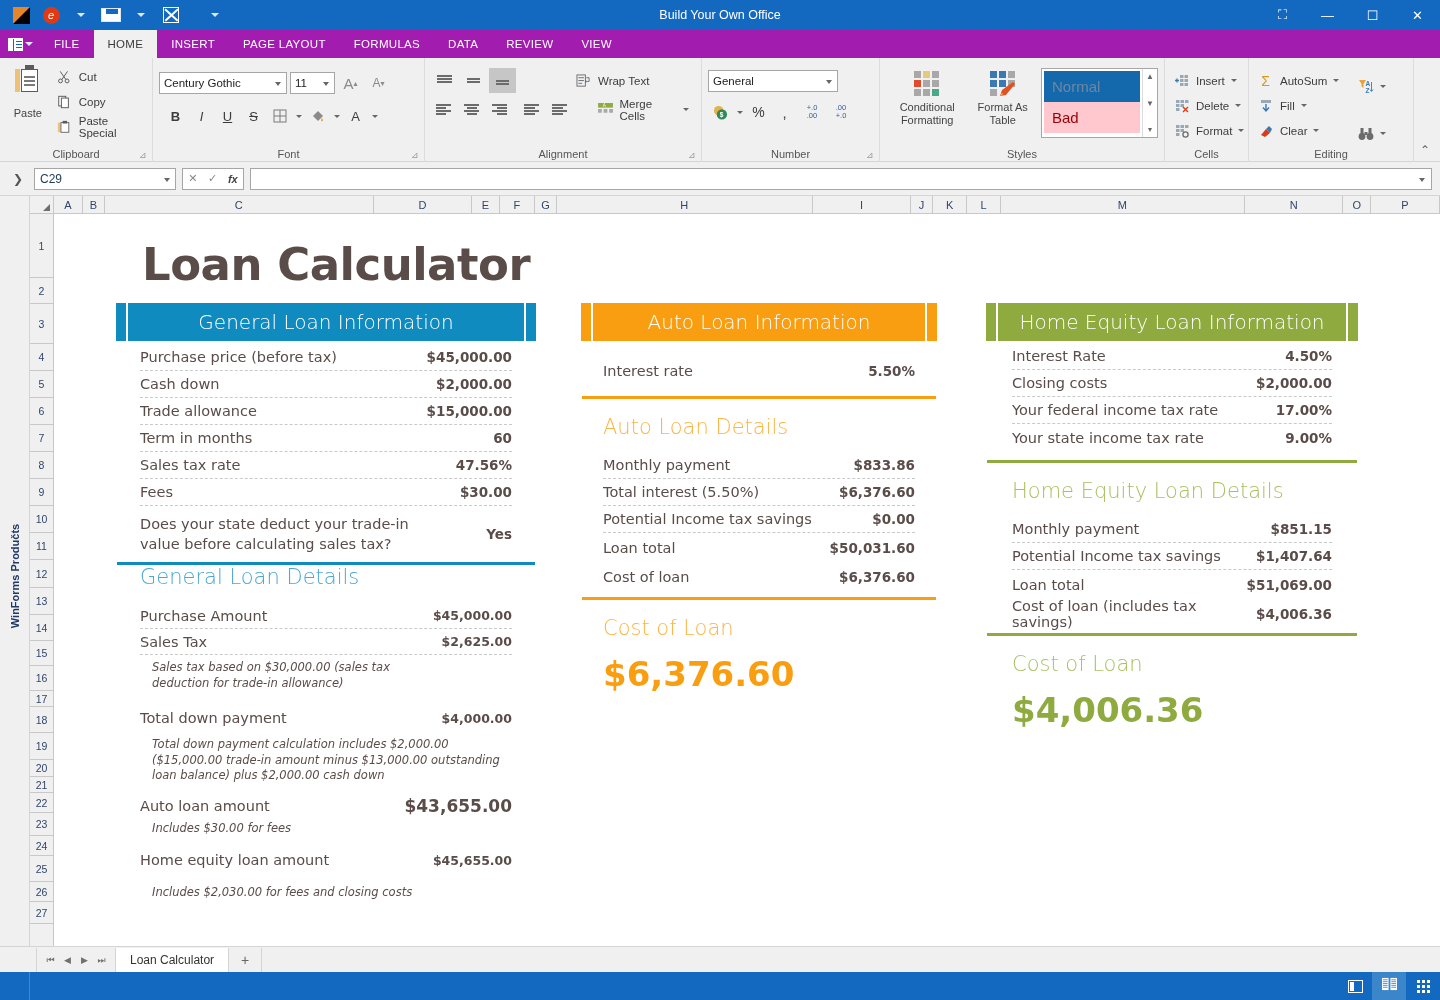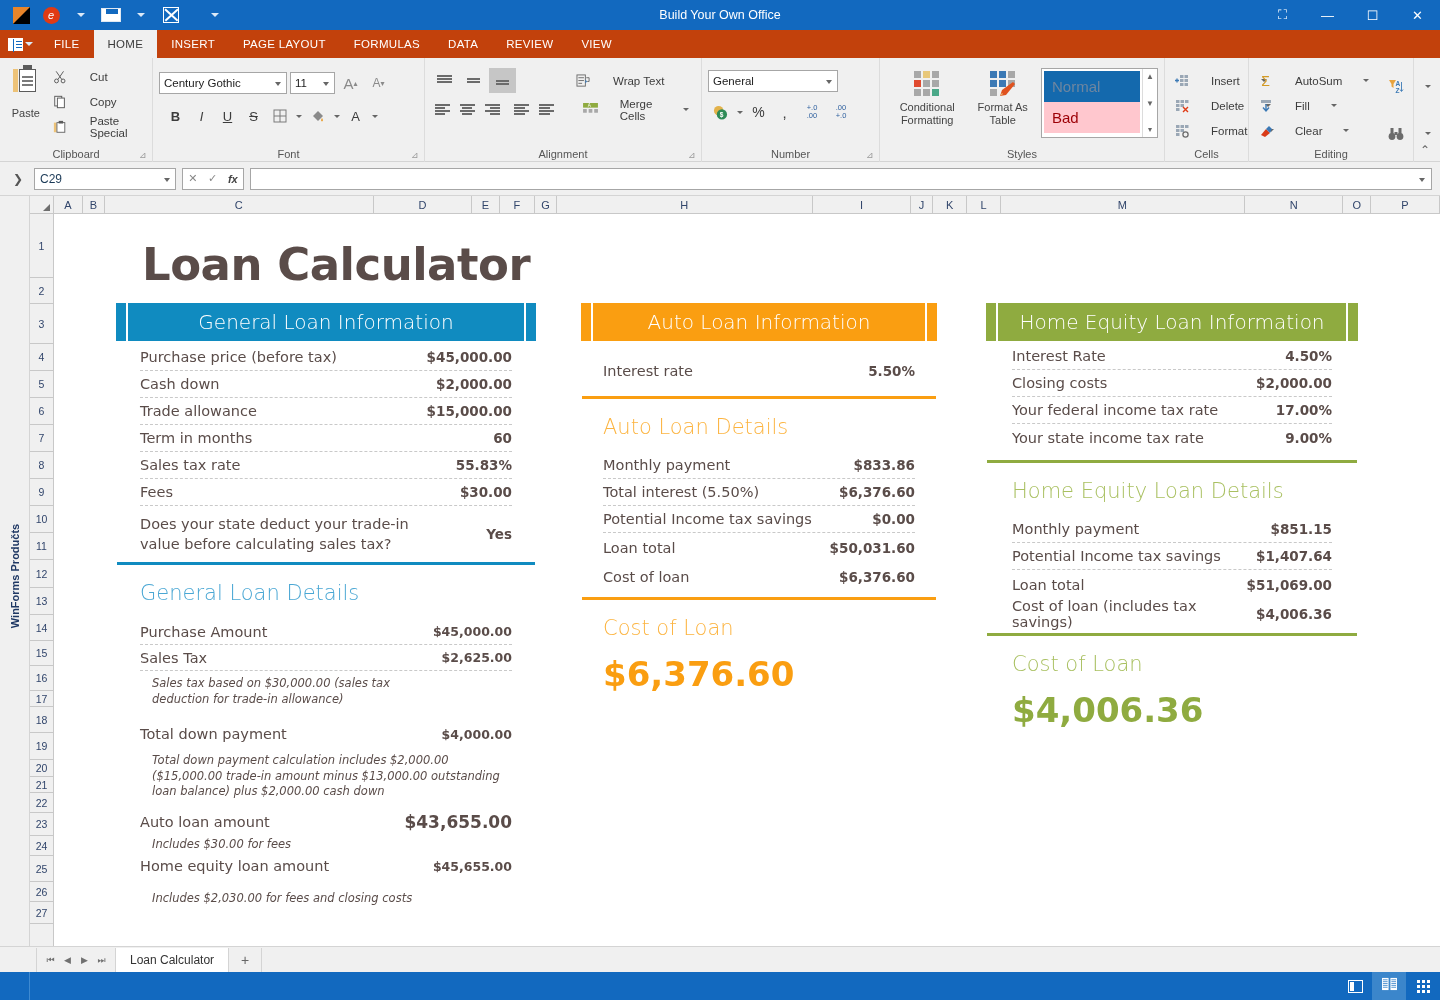--- a/index.html
+++ b/index.html
@@ -32,21 +32,21 @@
   .title-text {
     position: absolute; left: 0; top: 0; width: 1440px; height: 30px; line-height: 30px;
     text-align: center; font-size: 12.5px; color: #fff; pointer-events: none;
   }
   .wbtns { position: absolute; right: 0; top: 0; height: 30px; display: flex; }
   .wbtn { width: 45px; height: 30px; display: flex; align-items: center; justify-content: center; color: #fff; font-size: 13px; }
 
   
   .ribbon-tabs {
     position: absolute; top: 30px; left: 0; width: 1440px; height: 28px;
-    background: #c2410c; display: flex; align-items: flex-end;
+    background: #a21caf; display: flex; align-items: flex-end;
   }
   .ribbon-menu-ico { width: 40px; height: 28px; display: flex; align-items: center; justify-content: center; gap: 2px; }
   .menu-glyph { width: 15px; height: 13px; background: #fff; border: 1px solid #fff; position: relative; }
   .menu-glyph:before { content:""; position:absolute; left:4px; top:0; width:1.5px; height:13px; background:#1269bf; }
   .menu-glyph:after { content:""; position:absolute; left:7px; top:2px; width:6px; height:1.2px; background:#1269bf;
      box-shadow: 0 3px 0 #1269bf, 0 6px 0 #1269bf; }
   .rtab {
     height: 28px; line-height: 28px; padding: 0 14px; font-size: 11.5px;
     color: #fff; letter-spacing: .3px; cursor: default;
   }
@@ -68,21 +68,21 @@
   .gcontent { display: flex; height: 82px; }
 
   .bigbtn { width: 48px; display: flex; flex-direction: column; align-items: center; justify-content: flex-start;
             padding-top: 3px; font-size: 11px; color: #444; }
   .clip-ico { width: 26px; height: 30px; position: relative; }
   .clip-ico .board { position:absolute; left:6px; top:4px; width:17px; height:23px; background:#fff; border:1.6px solid #5b5b5b; }
   .clip-ico .tab { position:absolute; left:10px; top:0px; width:9px; height:5px; background:#5b5b5b; }
   .clip-ico .bar { position:absolute; left:0px; top:4px; width:5px; height:23px; background:#edc277; }
   .clip-ico .ln { position:absolute; left:9px; width:11px; height:1.5px; background:#7a7a7a; }
 
-  .smallbtn { display: flex; align-items: center; gap: 21px; height: 25px; padding: 0 6px 0 2px; font-size: 11.5px; color: #3c3c3c; }
+  .smallbtn { display: flex; align-items: center; gap: 6px; height: 25px; padding: 0 6px 0 2px; font-size: 11.5px; color: #3c3c3c; }
   .col { display: flex; flex-direction: column; justify-content: flex-start; }
 
   .ico { width: 17px; height: 17px; display: inline-flex; align-items: center; justify-content: center; flex: 0 0 auto; }
 
   .fontrow { display: flex; align-items: center; gap: 3px; height: 30px; }
   .fontsel { width: 128px; height: 22px; background: #fff; border: 1px solid #a6a6a6;
     font-size: 11.5px; display: flex; align-items: center; padding: 0 4px; color: #222; position: relative; }
   .fontsel .ar { position: absolute; right: 5px; top: 9px; width:0;height:0;
     border-left:3.5px solid transparent;border-right:3.5px solid transparent;border-top:4px solid #666; }
   .sizesel { width: 45px; height: 22px; background: #fff; border: 1px solid #a6a6a6;
@@ -798,54 +798,54 @@
             <div class="row" style="height:27px">
               <span class="lbl">Trade allowance</span>
               <span class="val">$15,000.00</span>
             </div>
             <div class="row" style="height:27px">
               <span class="lbl">Term in months</span>
               <span class="val">60</span>
             </div>
             <div class="row" style="height:27px">
               <span class="lbl">Sales tax rate</span>
-              <span class="val">55.83%</span>
+              <span class="val">47.56%</span>
             </div>
             <div class="row" style="height:27px">
               <span class="lbl">Fees</span>
               <span class="val">$30.00</span>
             </div>
             <div class="row nodash" style="height:56px;align-items:center">
               <span class="lbl" style="width:275px;line-height:20px">Does your state deduct your trade-in value before calculating sales tax?</span>
               <span class="val">Yes</span>
             </div>
           </div>
           <div class="thickrule" style="background:#108bc0;margin:0 1px"></div>
           <div style="padding:0 24px">
-            <div class="sec-title" style="color:#4aa7d4;margin-top:16px">General Loan Details</div>
+            <div class="sec-title" style="color:#4aa7d4;">General Loan Details</div>
             <div class="row" style="height:26px;margin-top:14px">
               <span class="lbl">Purchase Amount</span>
               <span class="val" style="font-size:12.5px">$45,000.00</span>
             </div>
             <div class="row nodash" style="height:26px;border-bottom:1px dashed #c9c9c9">
               <span class="lbl">Sales Tax</span>
               <span class="val" style="font-size:12.5px">$2,625.00</span>
             </div>
             <div class="note" style="margin:5px 0 0 12px;width:250px">Sales tax based on $30,000.00 (sales tax deduction for trade-in allowance)</div>
             <div class="row nodash" style="height:26px;margin-top:14px">
               <span class="lbl">Total down payment</span>
               <span class="val" style="font-size:12.5px">$4,000.00</span>
             </div>
             <div class="note" style="margin:6px 0 0 12px;width:360px">Total down payment calculation includes $2,000.00 ($15,000.00 trade-in amount minus $13,000.00 outstanding loan balance) plus $2,000.00 cash down</div>
             <div class="row nodash" style="height:26px;margin-top:9px">
               <span class="lbl">Auto loan amount</span>
               <span class="val" style="font-size:17px">$43,655.00</span>
             </div>
             <div class="note" style="margin:2px 0 0 12px">Includes $30.00 for fees</div>
-            <div class="row nodash" style="height:26px;margin-top:1px">
+            <div class="row nodash" style="height:26px;margin-top:11px">
               <span class="lbl">Home equity loan amount</span>
               <span class="val" style="font-size:12.5px">$45,655.00</span>
             </div>
             <div class="note" style="margin:12px 0 0 12px">Includes $2,030.00 for fees and closing costs</div>
           </div>
         </div>
 
         <div class="card" style="left:527px;top:89px;width:356px">
           <div class="card-header" style="background:#fa9e11">
             <span class="notchL"></span>

